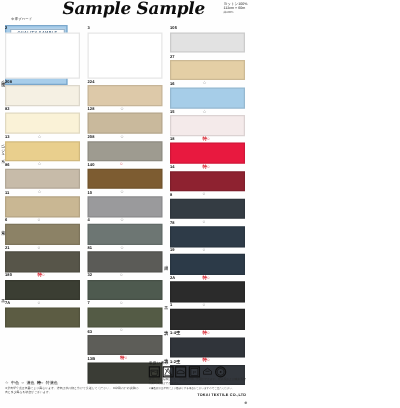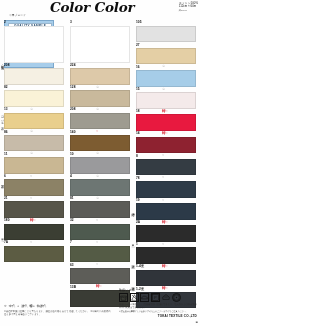--- a/index.html
+++ b/index.html
@@ -140,21 +140,21 @@
     font-size: 3px; color: #333;
   }
 </style>
 </head>
 <body>
 
 <div id="card">
 
   <div id="header">
     <div class="brand-sub">中厚ブロード</div>
-    <div class="brand-title">Color Color</div>
+    <div class="brand-title">Sample Sample</div>
     <div class="spec-block">
       <div>コットン100%</div>
       <div>112cm × 60m</div>
       <div class="spec-small">綿100%</div>
     </div>
   </div>
 
   <div id="quality">
     <div id="quality-label">
       <span>QUALITY SAMPLE</span>

